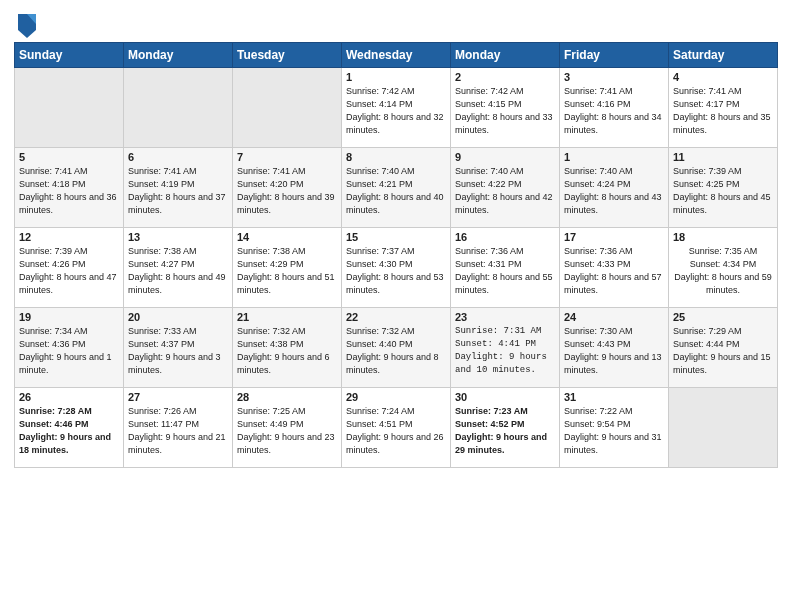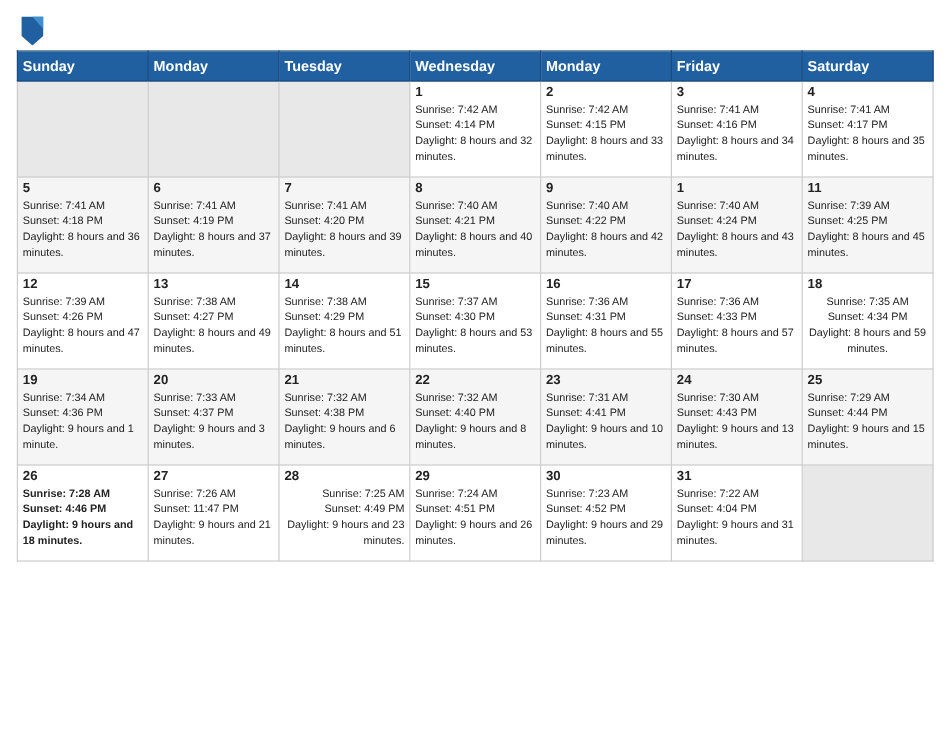--- a/index.html
+++ b/index.html
@@ -270,21 +270,21 @@
 Daylight: 9 hours and 6 minutes.</div>
           </td>
           <td>
             <div class="day-num">22</div>
             <div class="day-info" style="white-space: pre-line;">Sunrise: 7:32 AM
 Sunset: 4:40 PM
 Daylight: 9 hours and 8 minutes.</div>
           </td>
           <td>
             <div class="day-num">23</div>
-            <div class="day-info" style="white-space: pre-line;">Sunrise: 7:31 AM
+            <div class="day-info" style="white-space: pre-line; font-family: Liberation Mono, monospace;">Sunrise: 7:31 AM
 Sunset: 4:41 PM
 Daylight: 9 hours and 10 minutes.</div>
           </td>
           <td>
             <div class="day-num">24</div>
             <div class="day-info" style="white-space: pre-line;">Sunrise: 7:30 AM
 Sunset: 4:43 PM
 Daylight: 9 hours and 13 minutes.</div>
           </td>
           <td>
@@ -302,39 +302,39 @@
 Daylight: 9 hours and 18 minutes.</div>
           </td>
           <td>
             <div class="day-num">27</div>
             <div class="day-info" style="white-space: pre-line;">Sunrise: 7:26 AM
 Sunset: 11:47 PM
 Daylight: 9 hours and 21 minutes.</div>
           </td>
           <td>
             <div class="day-num">28</div>
-            <div class="day-info" style="white-space: pre-line; text-align: right;">Sunrise: 7:25 AM
+            <div class="day-info" style="white-space: pre-line;">Sunrise: 7:25 AM
 Sunset: 4:49 PM
 Daylight: 9 hours and 23 minutes.</div>
           </td>
           <td>
             <div class="day-num">29</div>
             <div class="day-info" style="white-space: pre-line;">Sunrise: 7:24 AM
 Sunset: 4:51 PM
 Daylight: 9 hours and 26 minutes.</div>
           </td>
           <td>
             <div class="day-num">30</div>
-            <div class="day-info" style="white-space: pre-line;">Sunrise: 7:23 AM
+            <div class="day-info" style="white-space: pre-line; font-weight: bold;">Sunrise: 7:23 AM
 Sunset: 4:52 PM
 Daylight: 9 hours and 29 minutes.</div>
           </td>
           <td>
             <div class="day-num">31</div>
             <div class="day-info" style="white-space: pre-line;">Sunrise: 7:22 AM
-Sunset: 4:04 PM
+Sunset: 9:54 PM
 Daylight: 9 hours and 31 minutes.</div>
           </td>
           <td class="empty-cell"></td>
         </tr>
       </tbody>
   </table>
 </div>
 
 </body></html>

